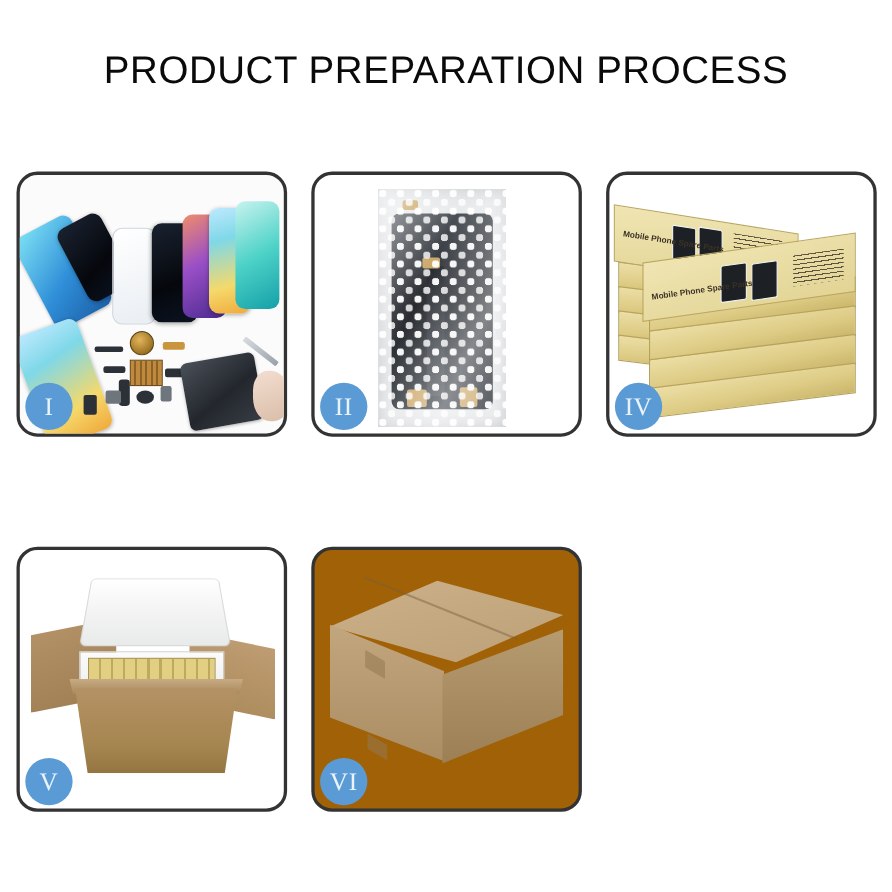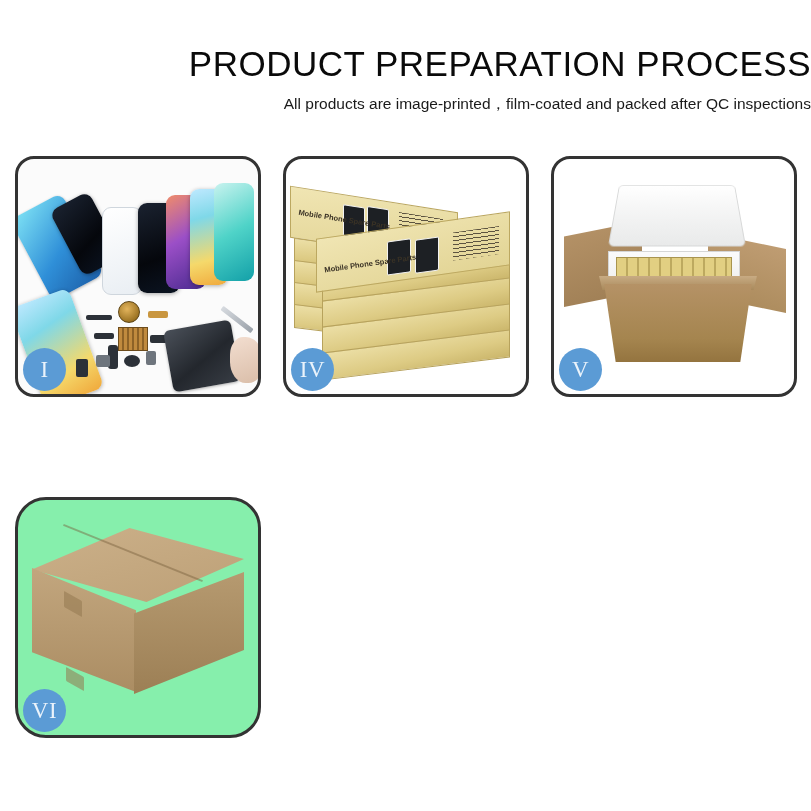--- a/index.html
+++ b/index.html
@@ -16,21 +16,21 @@
   .page {
     position: relative;
     width: 811px;
     height: 811px;
     box-sizing: border-box;
   }
 
   
   .header {
     padding-top: 46px;
-    text-align: right;
+    text-align: center;
   }
   .title {
     font-size: 35px;
     letter-spacing: 0.5px;
     color: #0a0a0a;
     font-weight: 400;
     line-height: 1.05;
     white-space: nowrap;
   }
   .subtitle {
@@ -333,21 +333,21 @@
   }
   .tray-goods {
     position: absolute;
     left: 62px; top: 98px;
     width: 114px; height: 44px;
     background: repeating-linear-gradient(90deg,#e2cf82 0 9px,#bda95f 9px 11px);
     border: 1px solid #a8944f;
   }
 
   
-  .c6 { background: #86efac; border-radius: 31px; }
+  .c6 { background: #a16207; }
   .ctn-top {
     position: absolute;
     left: 14px; top: 28px;
     width: 212px; height: 74px;
     background: linear-gradient(165deg,#cbb089 0%,#bda077 100%);
     clip-path: polygon(46% 0, 100% 42%, 54% 100%, 0 56%);
   }
   .ctn-left {
     position: absolute;
     left: 14px; top: 68px;
@@ -372,21 +372,20 @@
     border-radius: 1px;
   }
 </style>
 </head>
 <body>
 
 <div class="page">
 
   <div class="header">
     <div class="title">PRODUCT PREPARATION PROCESS</div>
-    <div class="subtitle">All products are image-printed，film-coated and packed after QC inspections</div>
   </div>
 
   <div class="grid">
 
     <div class="cell c1">
       <div class="photo">
 
         <div class="ph-blue" style="left:10px; top:42px; transform:rotate(-28deg);"></div>
         <div class="ph-black" style="left:46px; top:38px; width:44px; height:74px; transform:rotate(-28deg);"></div>
 
@@ -411,20 +410,35 @@
         <div class="part lite" style="left:128px; top:192px; width:10px; height:14px;"></div>
         <div class="part" style="left:58px; top:200px; width:12px; height:18px; border-radius:2px;"></div>
 
         <div class="backplate" style="left:150px; top:166px; width:68px; height:62px; transform:rotate(-10deg);"></div>
         <div class="tweezer" style="left:200px; top:158px; width:38px; height:5px;"></div>
         <div class="hand" style="left:212px; top:178px; width:34px; height:46px;"></div>
       </div>
       <div class="badge">I</div>
     </div>
 
+    <div class="cell c2">
+      <div class="photo">
+        <div class="bubblebag">
+          <div class="lcd"></div>
+          <div class="flexstrip"></div>
+          <div class="flexpad" style="left:22px; top:10px; width:14px; height:9px;"></div>
+          <div class="flexpad" style="left:40px; top:62px; width:16px; height:10px;"></div>
+          <div class="flexpad" style="left:26px; top:182px; width:18px; height:16px;"></div>
+          <div class="flexpad" style="left:74px; top:180px; width:16px; height:18px;"></div>
+          <div class="bubbles"></div>
+          <div class="bagsheen"></div>
+        </div>
+      </div>
+      <div class="badge">II</div>
+    </div>
 
 
     <div class="cell c4">
       <div class="photo">
 
         <div class="gbox" style="left:8px; top:86px; width:112px; height:22px; transform:skewY(7deg);"></div>
         <div class="gbox" style="left:8px; top:108px; width:112px; height:22px; transform:skewY(7deg);"></div>
         <div class="gbox" style="left:8px; top:130px; width:112px; height:22px; transform:skewY(7deg);"></div>
         <div class="gbox" style="left:8px; top:152px; width:112px; height:22px; transform:skewY(7deg);"></div>
 

